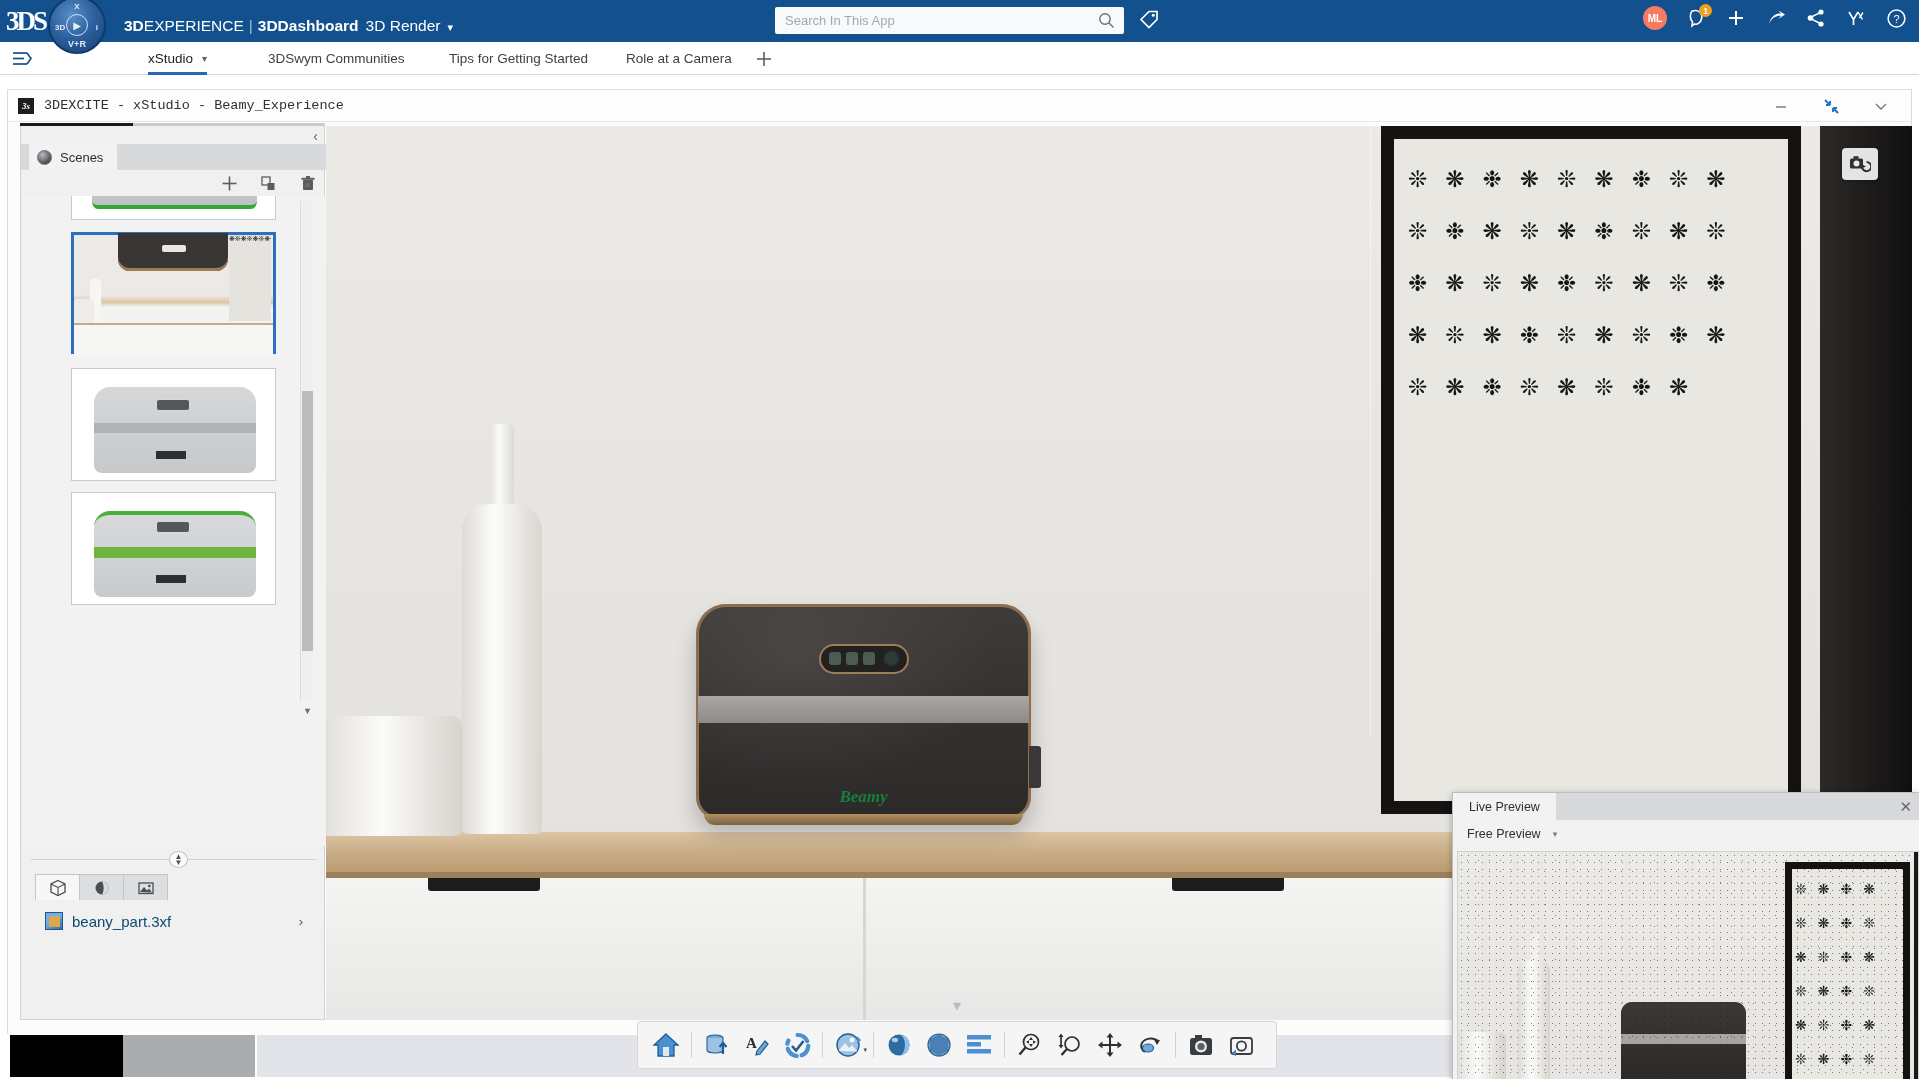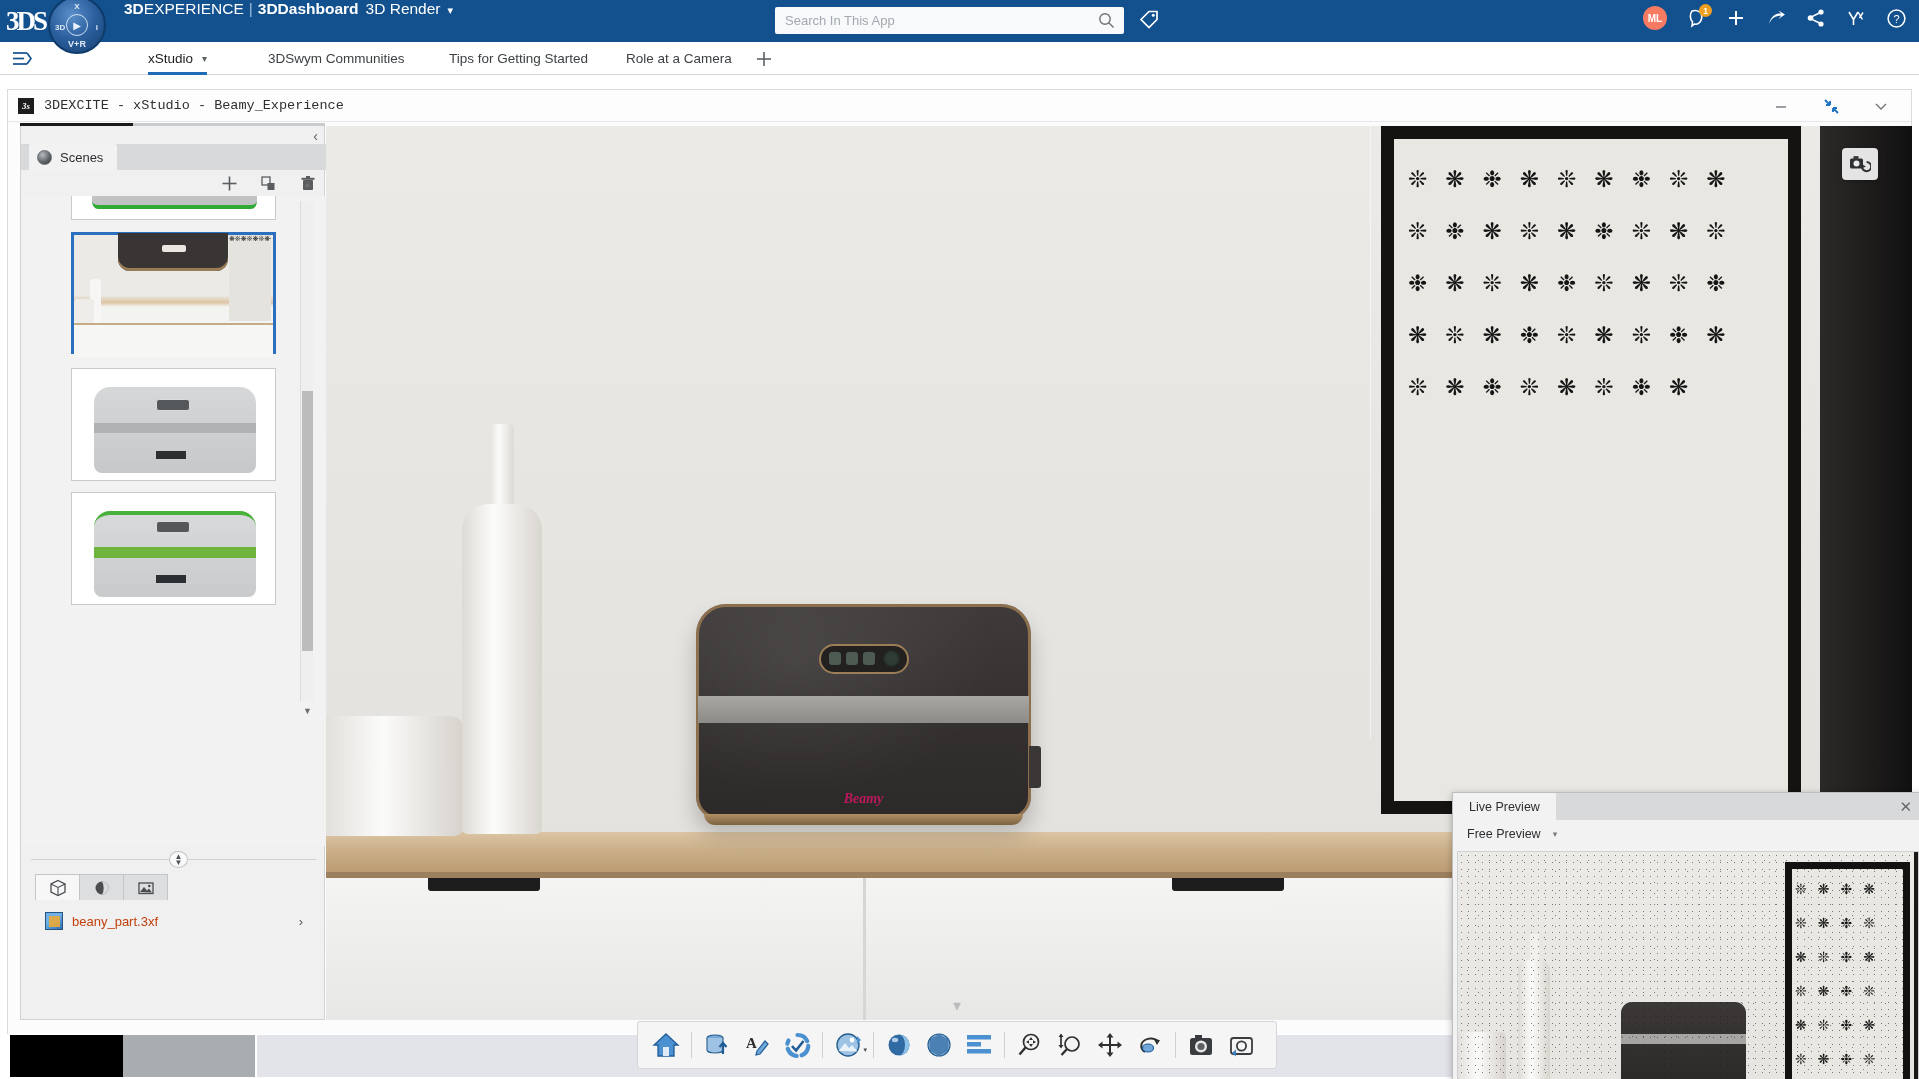--- a/index.html
+++ b/index.html
@@ -38,21 +38,21 @@
   #compass .q.r { top: 25px; right: 6px; }
   #compass .ctr {
     position: absolute; left: 50%; top: 50%;
     transform: translate(-50%,-50%);
     width: 22px; height: 22px; border-radius: 50%;
     border: 1.5px solid #cfe0f0;
     display: flex; align-items: center; justify-content: center;
     color: #e8f1fa; font-size: 10px;
   }
   #brand {
-    position: absolute; left: 124px; top: 0;
+    position: absolute; left: 124px; top: 17px;
     color: #fff; font-size: 15.5px; white-space: nowrap;
   }
   #brand .b { font-weight: bold; }
   #brand .sep { color: #9dbcd8; margin: 0 5px; font-weight: 300;}
   #brand .app { font-weight: normal; margin-left: 7px; }
   #brand .caret { margin-left: 7px; font-size: 11px; }
 
   #search-wrap {
     position: absolute; left: 775px; top: 7px;
     width: 349px; height: 27px;
@@ -238,21 +238,21 @@
   #tree-icon {
     width: 18px; height: 18px; margin-left: 10px;
     background: linear-gradient(145deg,#6fb0e8 40%, #2d6fb5 100%);
     border: 1px solid #27557f;
     position: relative;
   }
   #tree-icon::after {
     content:''; position:absolute; left:3px; top:3px;
     width: 11px; height: 11px; background: #e9a93a; opacity: .9;
   }
-  #tree-label { margin-left: 9px; font-size: 13px; color: #c2410c; }
+  #tree-label { margin-left: 9px; font-size: 15px; color: #0c4a6e; }
   #tree-chevron { position: absolute; right: 10px; font-size: 13px; color: #55595c; }
 
   
   #viewport {
     position: absolute; left: 318px; top: 36px;
     width: 1586px; height: 894px;
     overflow: hidden;
     background: #e8e6e2;
   }
   
@@ -295,21 +295,21 @@
   #sp-stripe { position: absolute; left: 2px; right: 2px; top: 92px; height: 27px;
                background: linear-gradient(180deg,#a9a7a3,#8d8b87); }
   #sp-btns { position: absolute; left: 50%; transform: translateX(-50%); top: 42px;
              width: 86px; height: 26px; border-radius: 13px;
              background: #232120; box-shadow: 0 0 0 2px #9b7d57; }
   #sp-btns .b { position: absolute; top: 6px; width: 12px; height: 13px; border-radius: 3px;
                 background: #4e5b53; }
   #sp-btns .knob { position: absolute; right: 7px; top: 4px; width: 17px; height: 17px;
                    border-radius: 50%; background: #2f3b35; box-shadow: inset 0 0 3px #111; }
   #sp-logo { position: absolute; left: 50%; transform: translateX(-50%); bottom: 12px;
-             color: #be185d; font-size: 14px; font-style: italic; font-weight: bold;
+             color: #15803d; font-size: 17px; font-style: italic; font-weight: bold;
              font-family: "Liberation Serif", serif; }
   #sp-base { position: absolute; left: 8px; right: 8px; bottom: -6px; height: 11px;
              background: linear-gradient(180deg,#b08f63,#7d6341); border-radius: 0 0 16px 16px; }
   #sp-tab { position: absolute; right: -10px; top: 142px; width: 12px; height: 42px;
             background: #3a3736; border-radius: 0 3px 3px 0; }
 
   #frame { position: absolute; left: 1055px; top: 0; width: 420px; height: 688px;
            background: #121110; border: 13px solid #141312; }
   #frame-art { position: absolute; inset: 0; background: #e8e7e2; overflow: hidden; }
   #frame-stand { position: absolute; left: 1150px; top: 688px; width: 160px; height: 18px;

